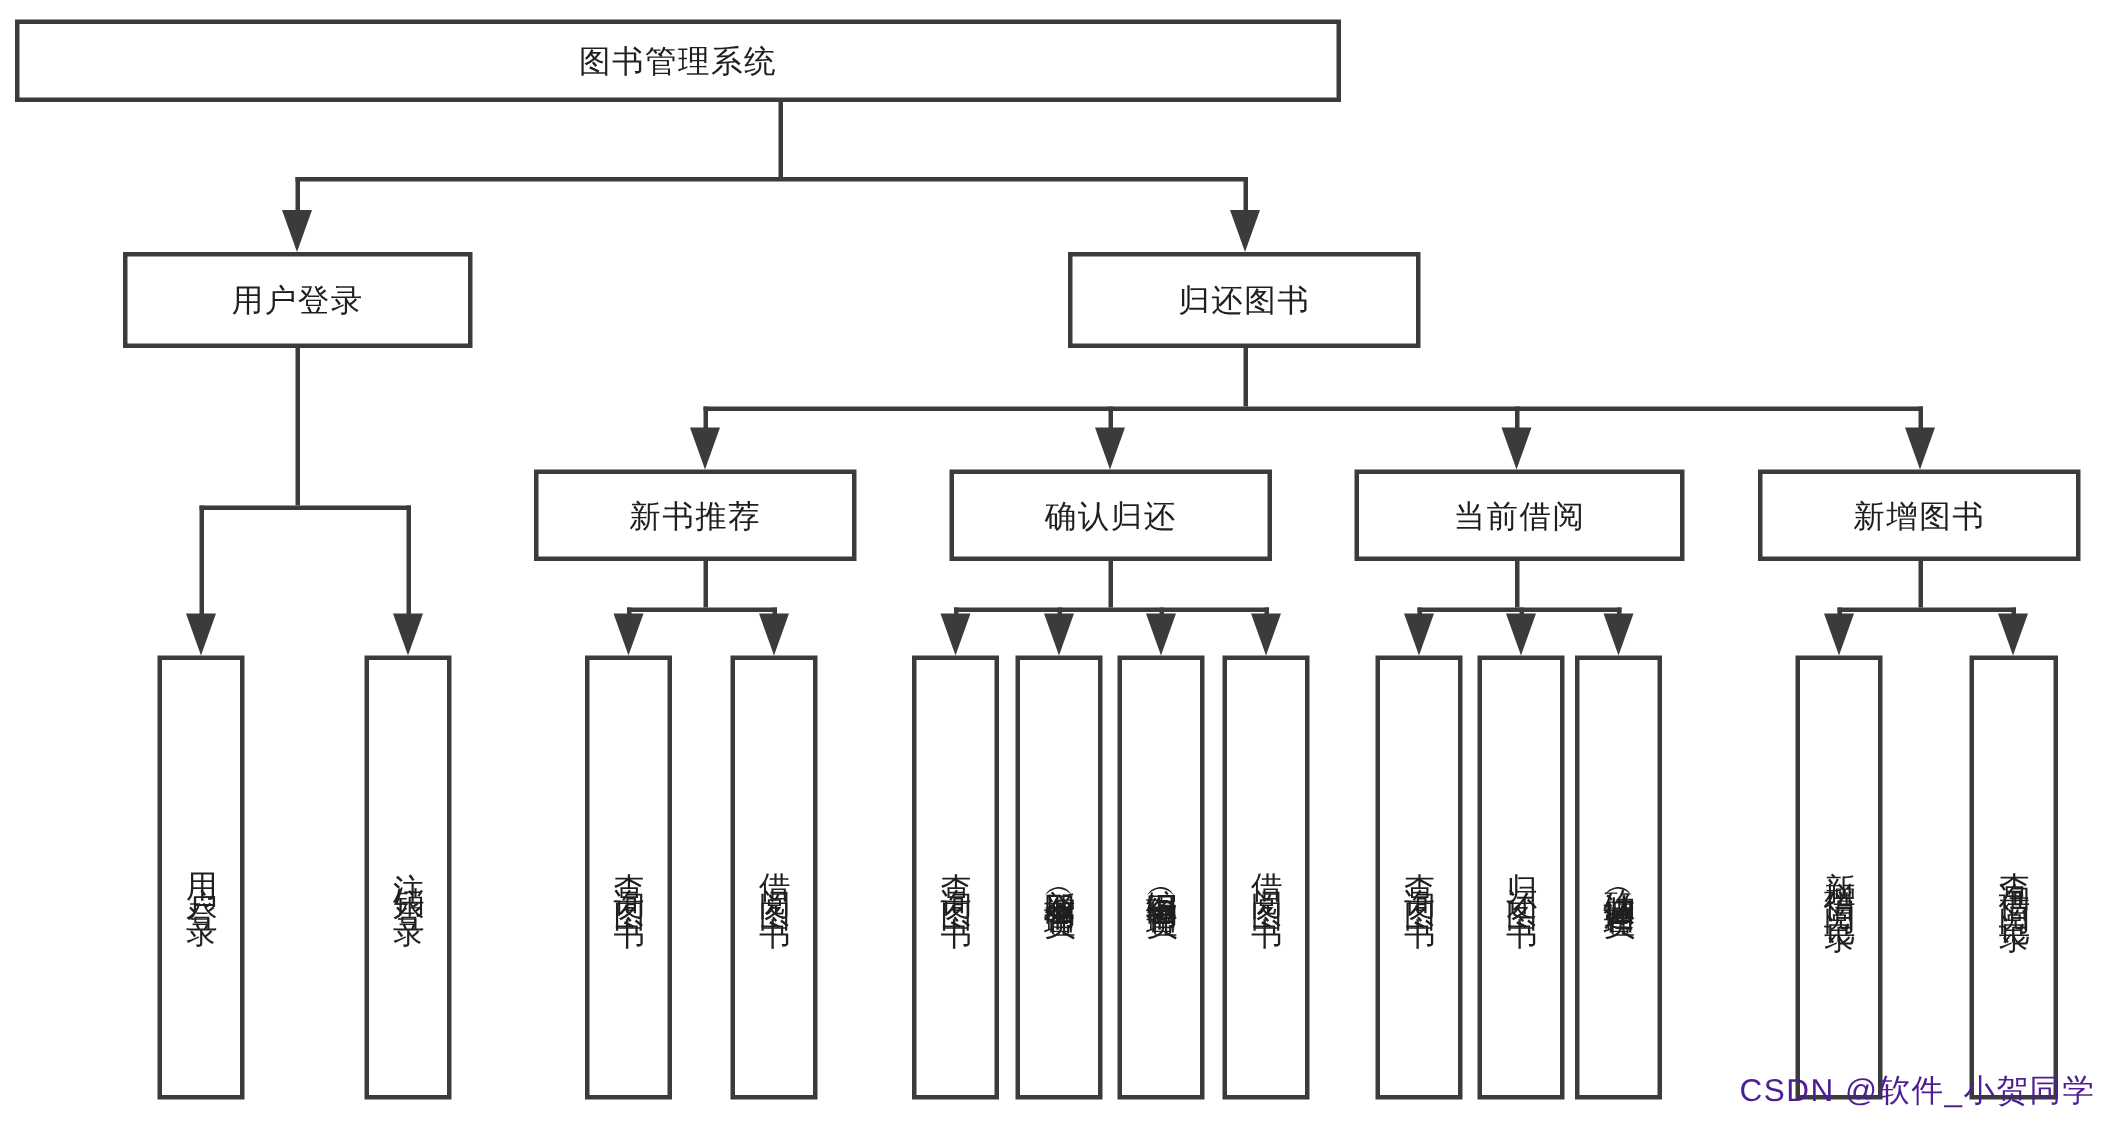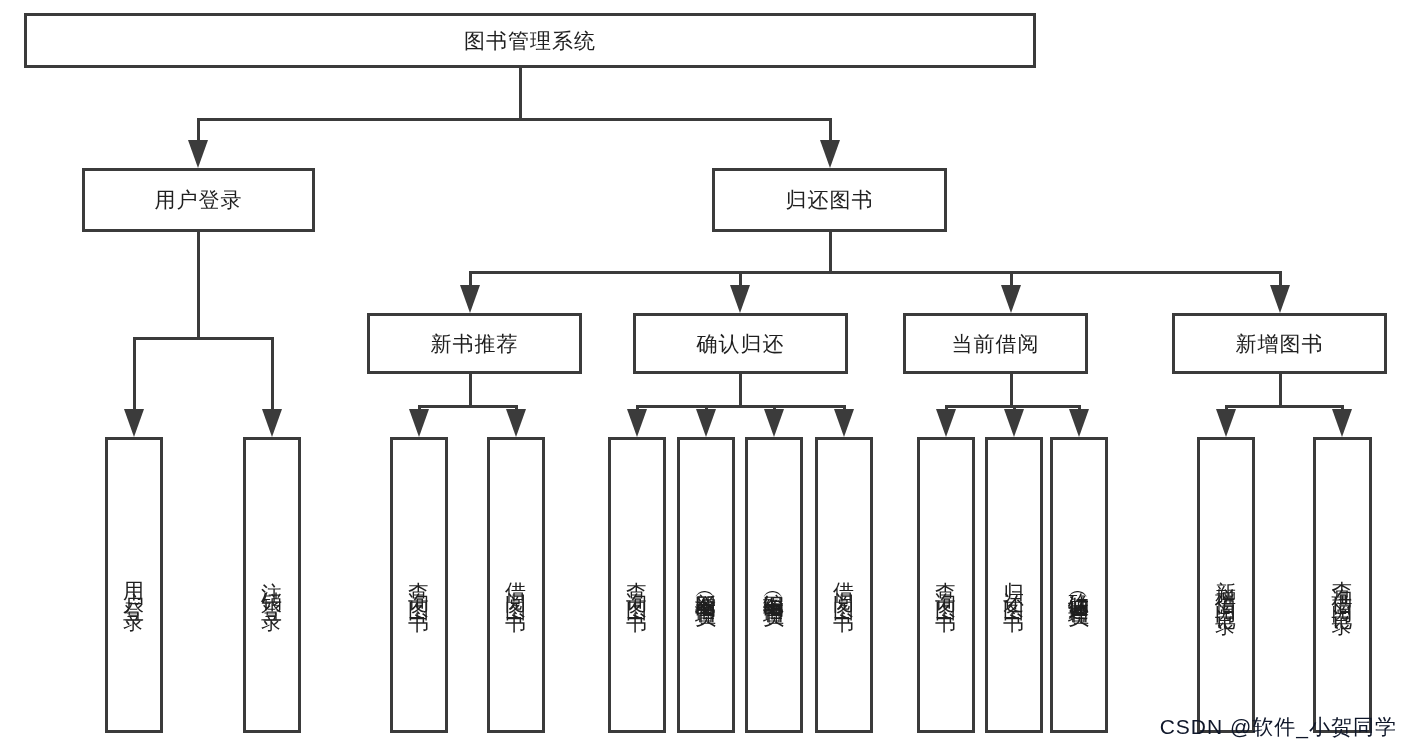--- a/index.html
+++ b/index.html
@@ -21,47 +21,47 @@
   .sp6 .vtxt{letter-spacing:7px;}
   .sp9 .vtxt{letter-spacing:2px;}
   .hl{position:absolute;height:3px;background:#3b3b3b;}
   .vl{position:absolute;width:3px;background:#3b3b3b;}
   .ar{
     position:absolute;width:0;height:0;
     border-left:10px solid transparent;border-right:10px solid transparent;
     border-top:28px solid #3b3b3b;
   }
   .watermark{
-    position:absolute;right:8px;bottom:6px;font-size:21px;color:#0f172a;
+    position:absolute;right:8px;bottom:6px;font-size:21px;color:#4c1d95;
     letter-spacing:1px;white-space:nowrap;
   }
 </style>
 </head>
 <body>
 
 <div id="stage">
 
-  <div class="box" style="left:10px;top:13px;width:1012px;height:55px;margin-left:14px;">
+  <div class="box" style="left:10px;top:13px;width:884px;height:55px;">
     <span>图书管理系统</span>
   </div>
 
   <div class="box" style="left:82px;top:168px;width:233px;height:64px;">
     <span>用户登录</span>
   </div>
   <div class="box" style="left:712px;top:168px;width:235px;height:64px;">
     <span>归还图书</span>
   </div>
 
-  <div class="box" style="left:367px;top:313px;width:215px;height:61px;">
+  <div class="box" style="left:356px;top:313px;width:215px;height:61px;">
     <span>新书推荐</span>
   </div>
   <div class="box" style="left:633px;top:313px;width:215px;height:61px;">
     <span>确认归还</span>
   </div>
-  <div class="box" style="left:903px;top:313px;width:185px;height:61px;">
+  <div class="box" style="left:903px;top:313px;width:220px;height:61px;">
     <span>当前借阅</span>
   </div>
   <div class="box" style="left:1172px;top:313px;width:215px;height:61px;">
     <span>新增图书</span>
   </div>
 
   <div class="box leaf sp4" style="left:105px;">
     <span class="vtxt">用户登录</span>
   </div>
   <div class="box leaf sp4" style="left:243px;">

